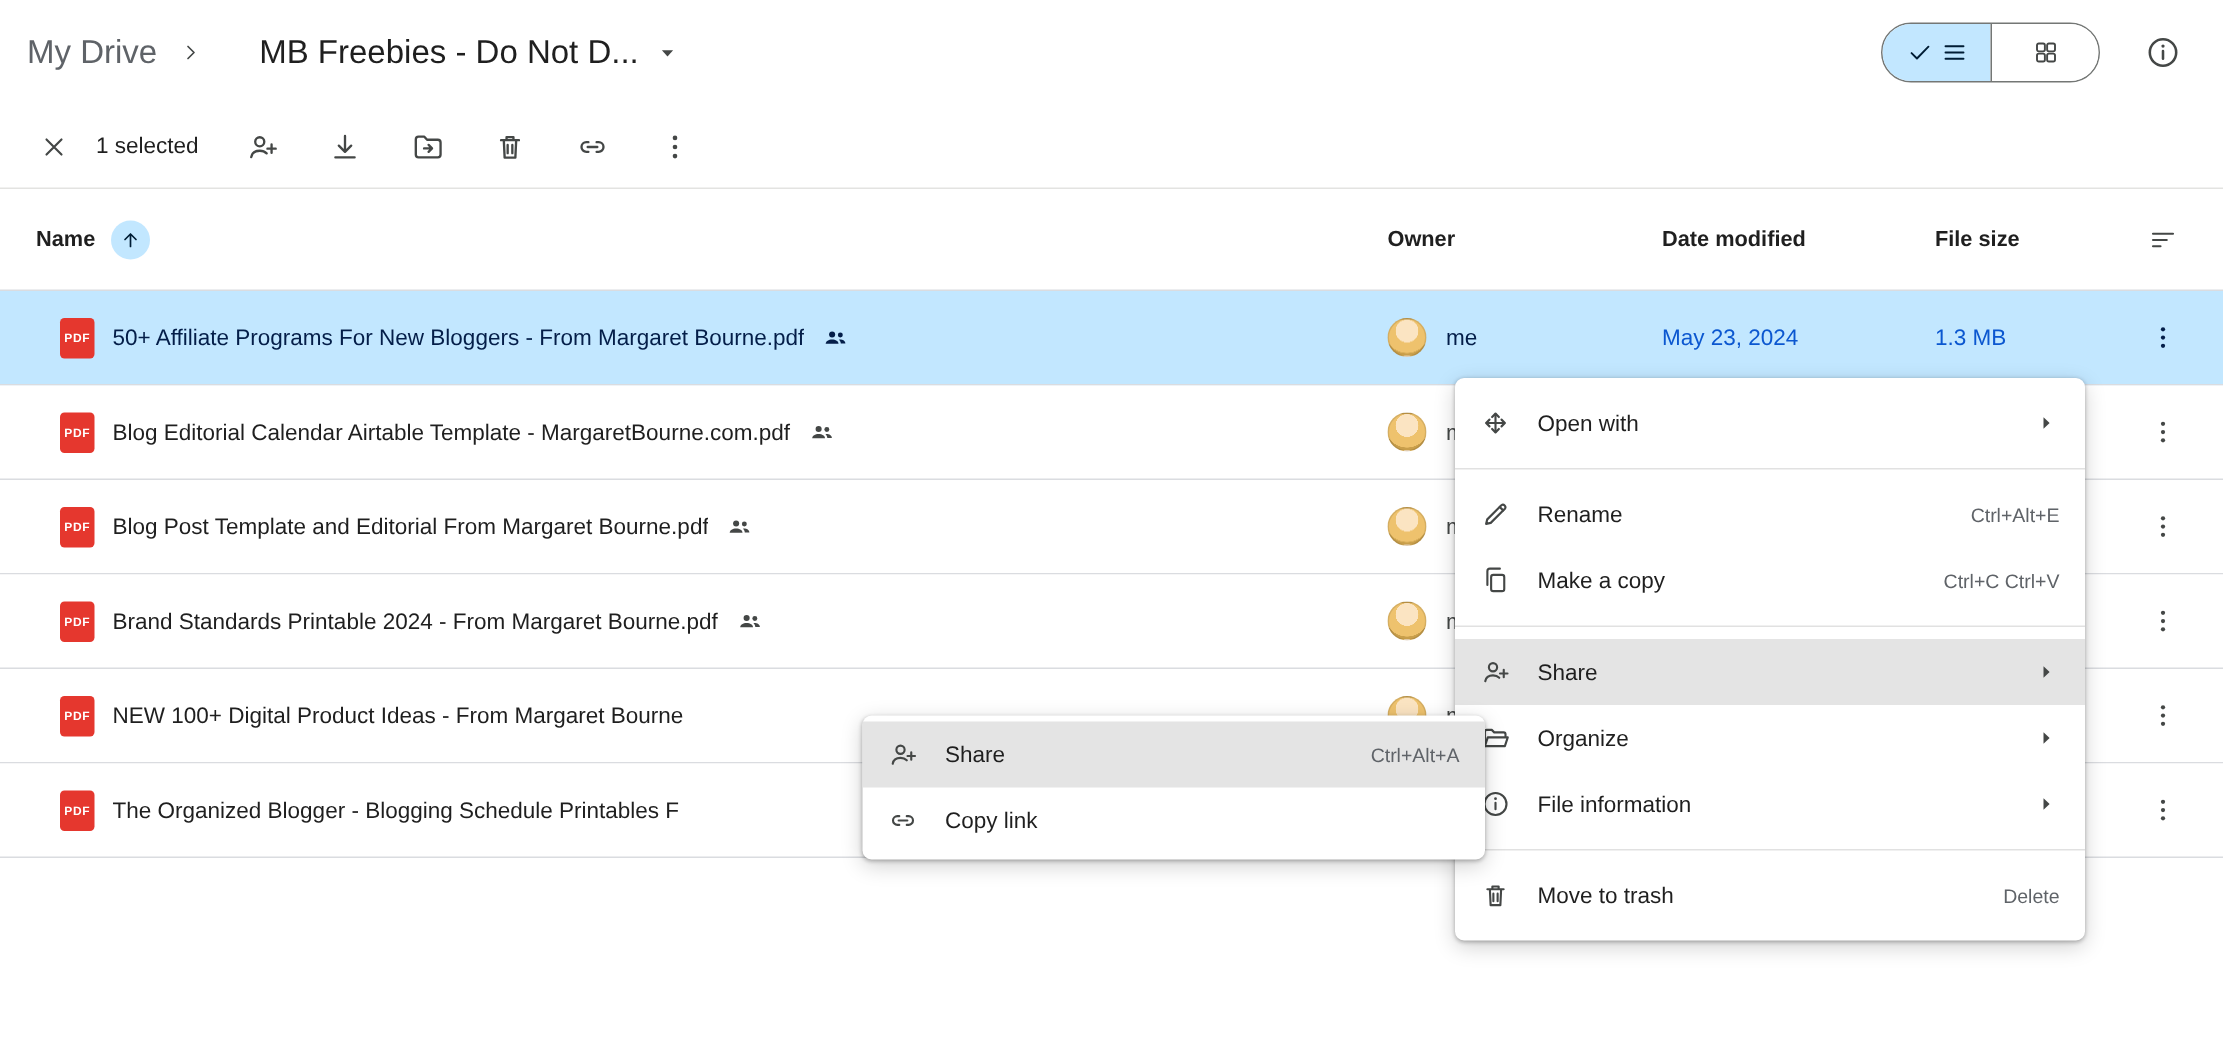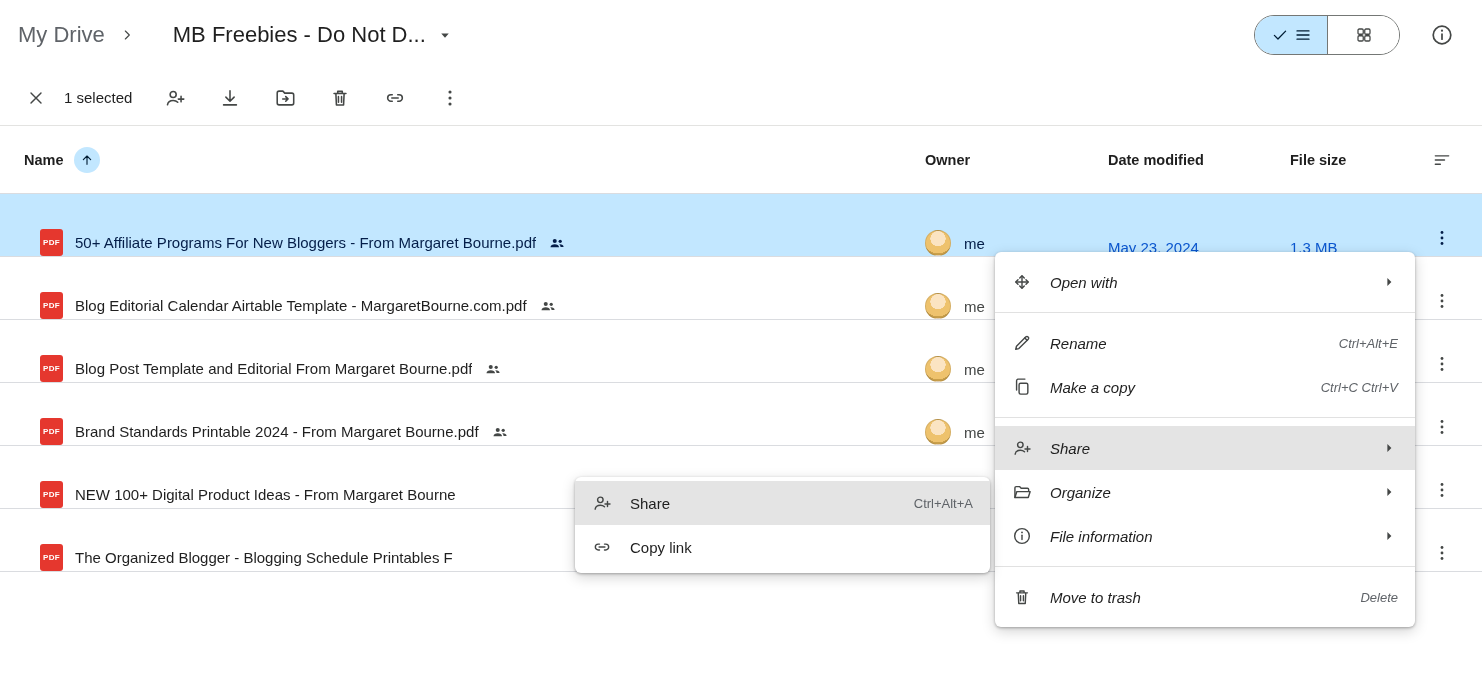--- a/index.html
+++ b/index.html
@@ -37,38 +37,38 @@
   
   .table-header { height:68px; display:flex; align-items:center; border-bottom:1px solid var(--divider,#dadce0); font-size:14.5px; font-weight:bold; color:var(--text-primary,#1f1f1f); }
   .cell-name { flex:1; min-width:0; display:flex; align-items:center; gap:12px; }
   .table-header .cell-name { padding-left:24px; gap:10px; }
   .cell-owner { width:183px; display:flex; align-items:center; gap:13px; }
   .cell-date { width:182px; }
   .cell-size { width:112px; }
   .cell-more { width:80px; display:flex; justify-content:center; }
   .sort-chip { width:26px; height:26px; border-radius:50%; background:var(--selection-blue,#c2e7ff); color:#001d35; display:flex; align-items:center; justify-content:center; cursor:pointer; }
 
-  .row { height:63px; display:flex; align-items:flex-end; border-bottom:1px solid var(--divider,#dadce0); font-size:15px; cursor:pointer; background:#fff; }
+  .row { height:63px; display:flex; align-items:center; border-bottom:1px solid var(--divider,#dadce0); font-size:15px; cursor:pointer; background:#fff; }
   .row .cell-name { padding-left:40px; }
   .pdf-icon { width:23px; height:27px; flex:none; background:var(--pdf-red,#e5372e); border-radius:3px; color:#fff; font-size:8px; font-weight:bold; letter-spacing:.4px; display:flex; align-items:center; justify-content:center; }
   .fname { white-space:nowrap; overflow:hidden; text-overflow:ellipsis; color:var(--text-primary,#1f1f1f); }
   .shared-icon { color:#444746; flex:none; }
   .avatar { width:26px; height:26px; border-radius:50%; flex:none; border:1px solid rgba(0,0,0,.10);
     background: radial-gradient(circle at 50% 32%, #fbe4c2 0 37%, #eec26d 38% 72%, #c99f4b 73%); }
   .owner-name { color:#444746; }
   .fdate, .fsize { color:#444746; }
   .row.selected { background:var(--selection-blue,#c2e7ff); }
   .row.selected .fname, .row.selected .shared-icon, .row.selected .owner-name, .row.selected .row-more { color:var(--selected-text,#041e49); }
   .row.selected .fdate, .row.selected .fsize { color:var(--accent-blue,#0b57d0); }
   .row-more { color:#444746; }
 
   
   .menu { position:absolute; background:#fff; border-radius:6px; padding:8px 0;
     box-shadow:0 1px 3px rgba(0,0,0,.30), 0 4px 14px rgba(0,0,0,.18); }
-  .context-menu { left:995px; top:252px; width:420px; z-index:10;font-style:italic; }
+  .context-menu { left:970px; top:252px; width:420px; z-index:10; }
   .share-submenu { left:575px; top:477px; width:415px; z-index:12; padding:4px 0; }
   .menu-item { height:44px; display:flex; align-items:center; gap:18px; padding:0 17px; font-size:15px; color:var(--text-primary,#1f1f1f); cursor:pointer; }
   .menu-item.highlighted { background:var(--menu-highlight,#e4e4e4); }
   .mi-icon { color:#444746; flex:none; }
   .mi-label { flex:1; white-space:nowrap; }
   .mi-shortcut { font-size:13px; color:var(--text-secondary,#5f6368); white-space:nowrap; }
   .mi-arrow { color:#444746; flex:none; }
   .menu-divider { height:1px; background:#e1e1e1; margin:8px 0; }
 </style>
 </head>

